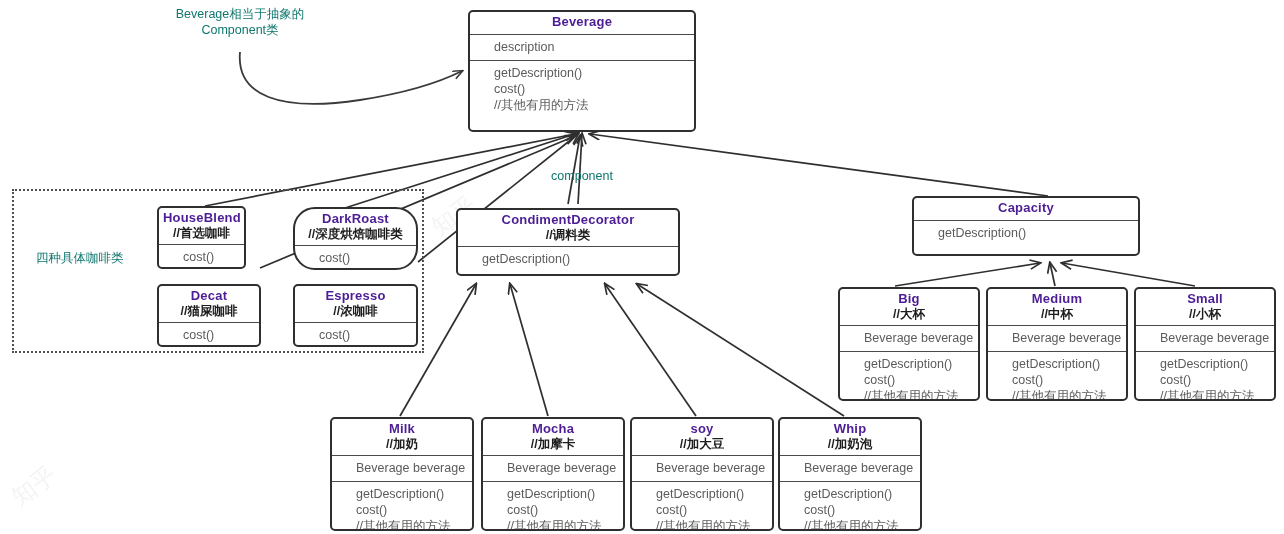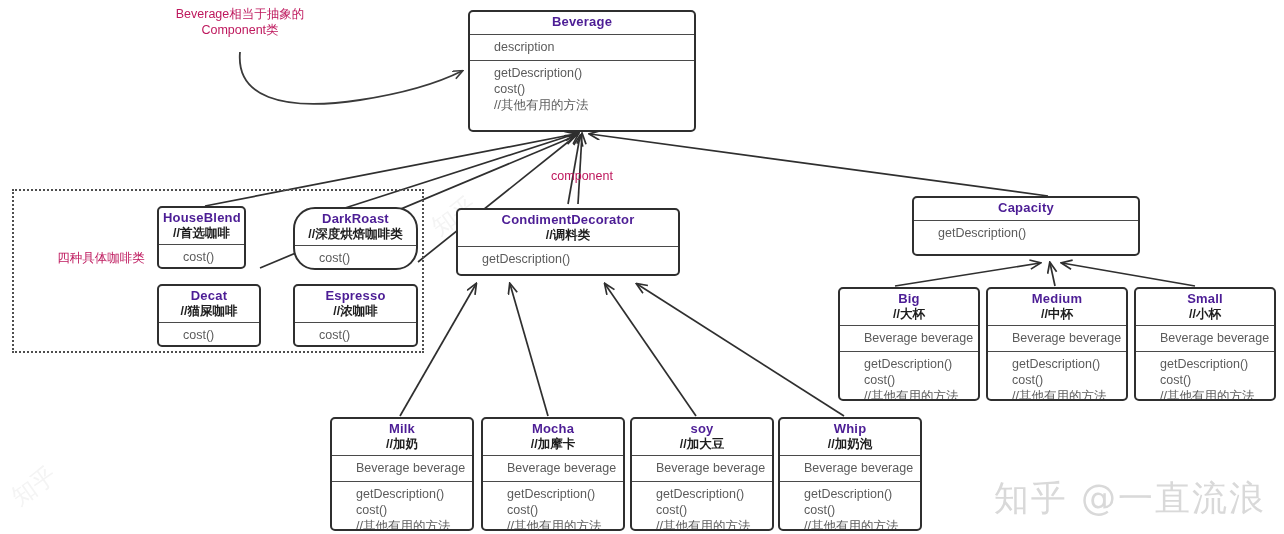--- a/index.html
+++ b/index.html
@@ -49,27 +49,27 @@
     line-height:1.28;
     border-bottom:1.5px solid #4a4a4a;
   }
   .uml .sect:last-child{border-bottom:none;}
   .uml .sect .ln{display:block;white-space:nowrap;}
 
   
   .note{
     position:absolute;
     font-size:12.5px;
-    color:#be185d;
+    color:#0f766e;
     line-height:1.3;
     text-align:center;
     z-index:4;
     white-space:pre-line;
   }
-  .note.left{text-align:center;}
+  .note.left{text-align:left;}
 
   
   .group-frame{
     position:absolute;
     box-sizing:border-box;
     border:2.5px dotted #4e4e4e;
     z-index:1;
     background:transparent;
   }
 
@@ -319,15 +319,14 @@
     <div class="sect">
       <span class="ln">Beverage beverage</span>
     </div>
     <div class="sect">
       <span class="ln">getDescription()</span>
       <span class="ln">cost()</span>
       <span class="ln">//其他有用的方法</span>
     </div>
   </div>
 
-  <div class="wm-zhihu">知乎 @一直流浪</div>
 
 </div>
 
 </body></html>

